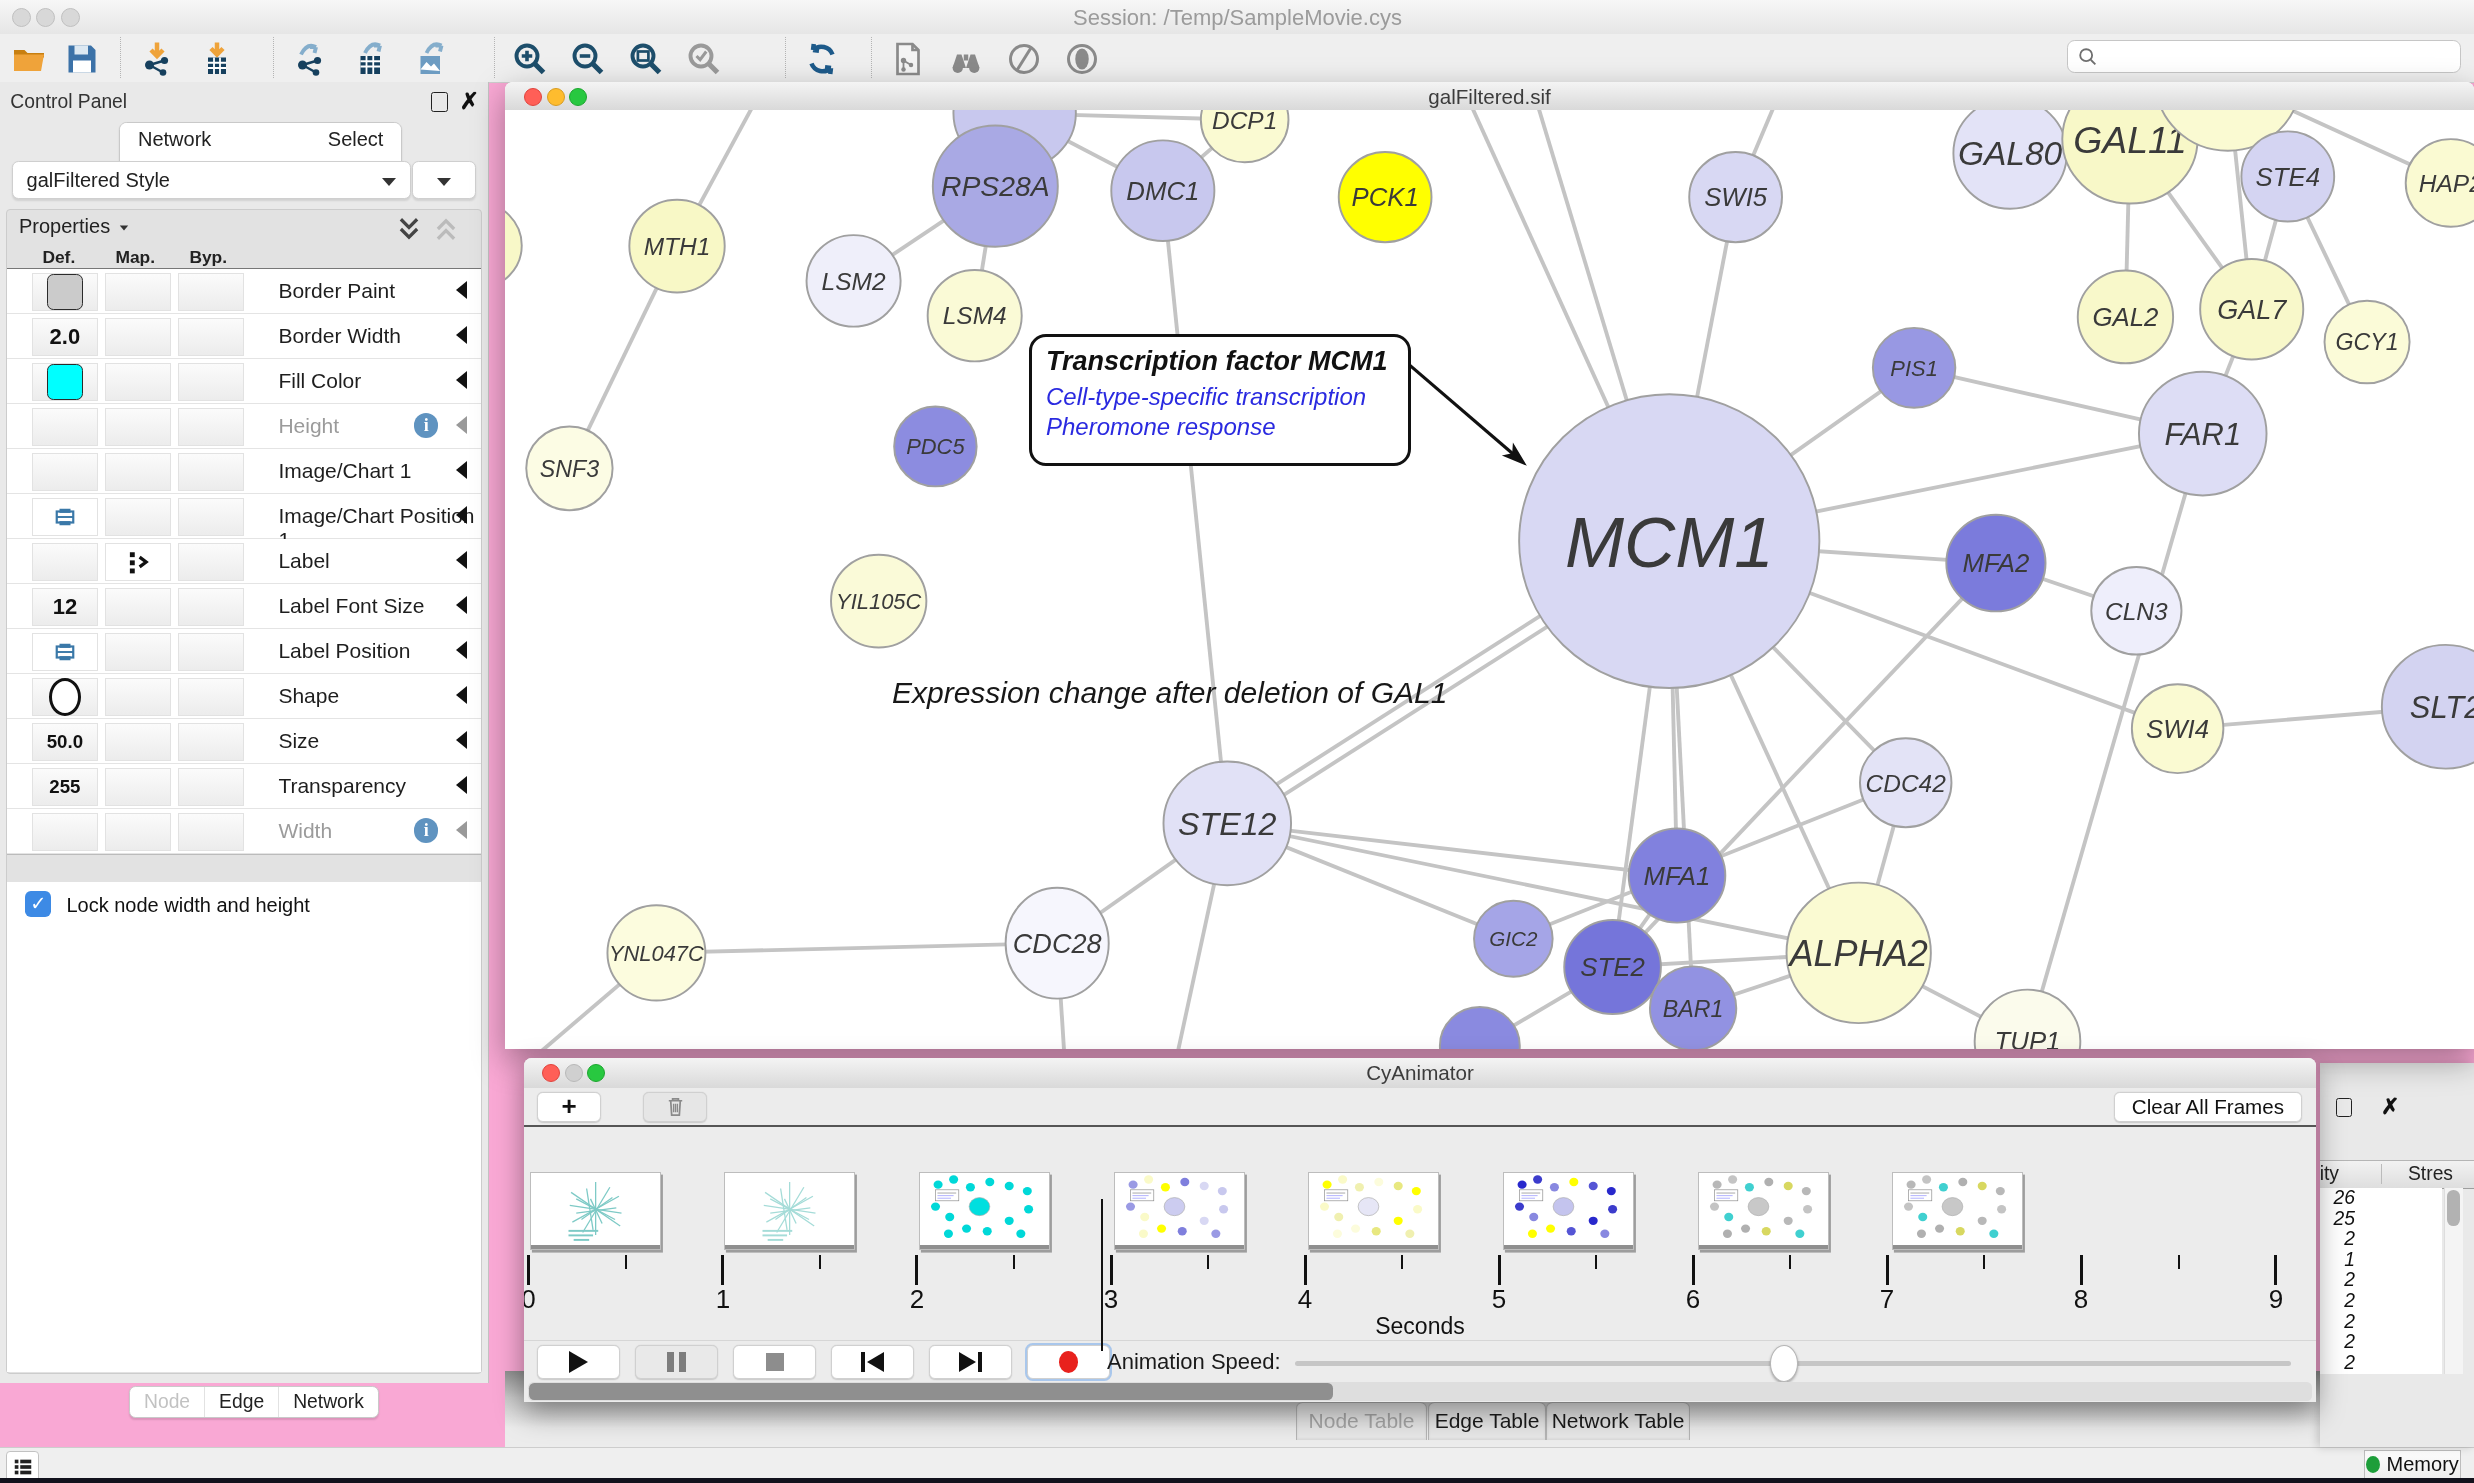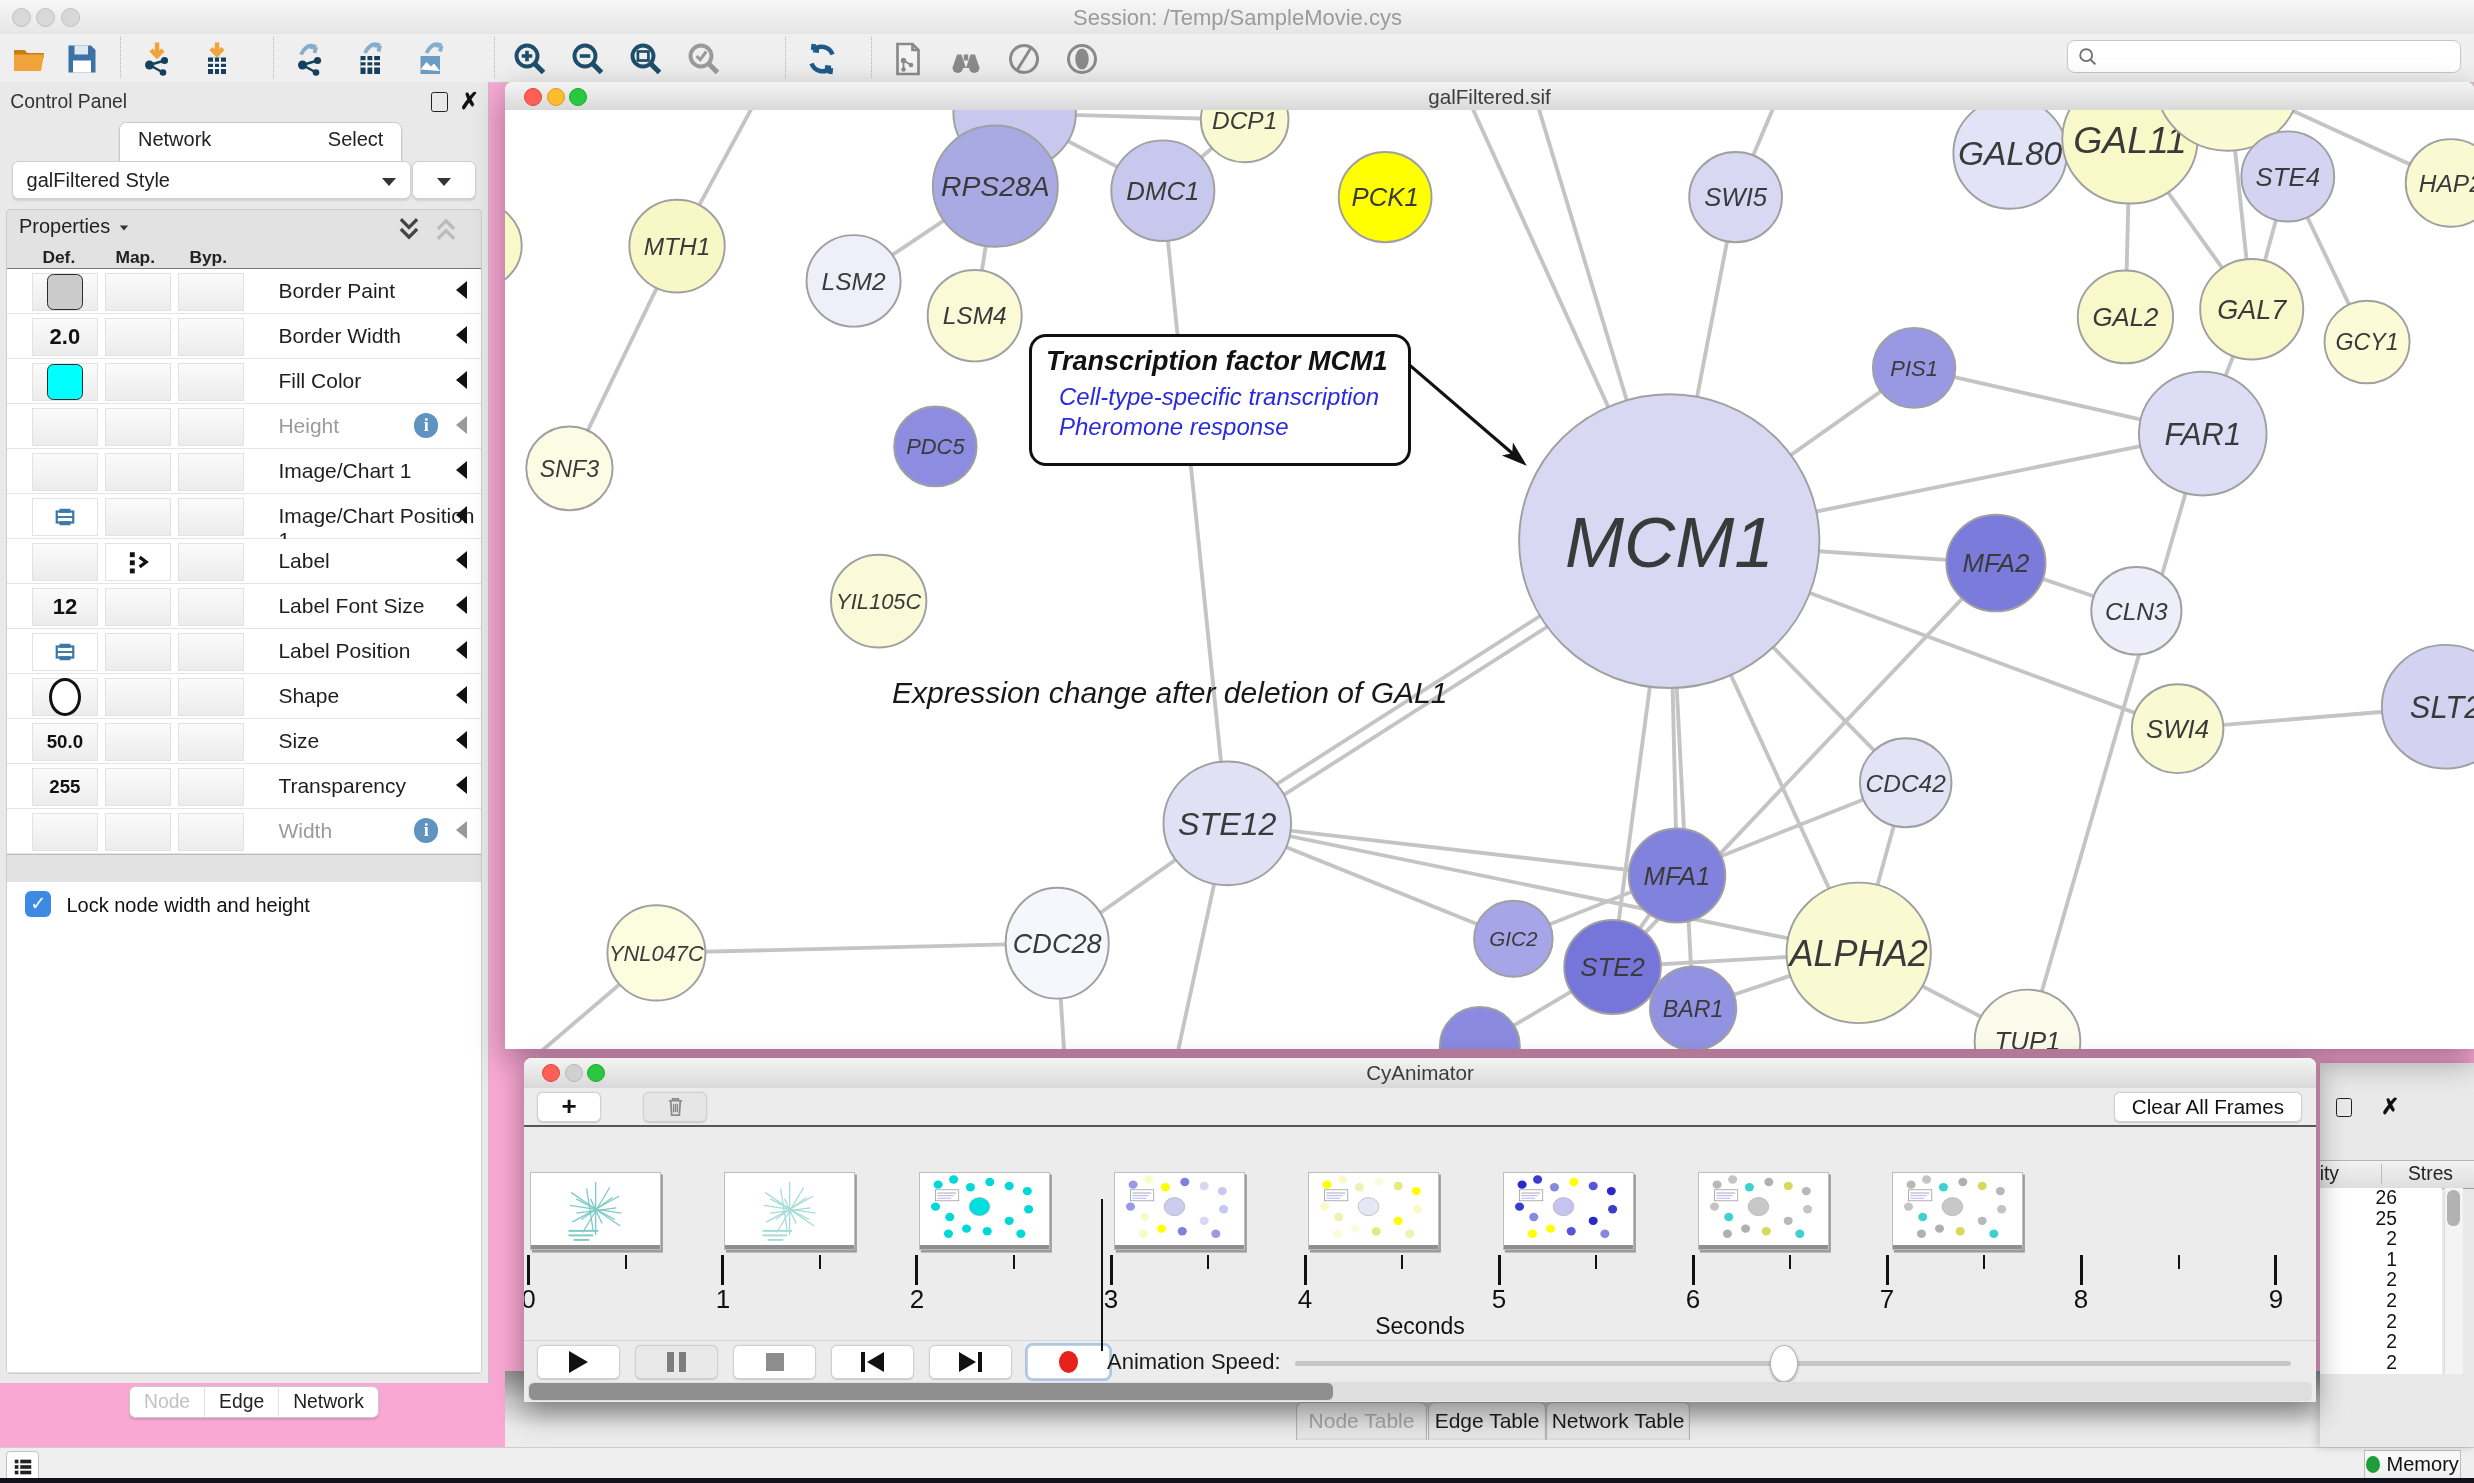--- a/index.html
+++ b/index.html
@@ -80,21 +80,21 @@
   .wtitle .txt{position:absolute;top:3.2px;left:0;width:100%;text-align:center;font-size:20.6px;color:#3c3c3c;}
   .wtitle .tl{width:16px;height:16px;top:6.4px;}
   .tl.red{background:#ff5f57;border:0.6px solid #e0443e;}
   .tl.yellow{background:#febc2e;border:0.6px solid #d89c21;}
   .tl.green{background:#28c840;border:0.6px solid #1da62f;}
   .tl.gray{background:#d0d0d0;border:0.6px solid #b8b8b8;}
   .netcanvas{position:absolute;left:0;top:28px;width:1969px;height:939px;background:#fff;font-style:italic;}
   .annotation{position:absolute;left:524px;top:224px;width:362px;height:117px;background:#fff;
     border:3.9px solid #111;border-radius:17px;padding:9px 0 0 14px;z-index:3;}
   .annotation .t{font-size:27px;font-weight:bold;color:#111;}
-  .annotation .l{font-size:24px;color:#2a2ae0;margin-top:6.4px;margin-left:13px;}
+  .annotation .l{font-size:24px;color:#2a2ae0;margin-top:6.4px;}
   .caption{position:absolute;left:387px;top:566px;font-size:30px;color:#181818;z-index:2;}
   
   .cywin{position:absolute;left:524px;top:1058px;width:1792px;height:344px;background:#ececec;
     border-radius:7.7px 7.7px 0 0;box-shadow:0 10.3px 29px rgba(0,0,0,.4);z-index:6;overflow:hidden;}
   .cywin .wtitle{height:30px;}
   .cytoolbar{position:absolute;left:0;top:30px;width:100%;height:37px;background:#ececec;}
   .btn{background:#fff;border:1.3px solid #d0d0d0;border-radius:5.8px;box-shadow:0 0.6px 1.3px rgba(0,0,0,.15);}
   .addbtn{position:absolute;left:13px;top:3.9px;width:62px;height:28px;font-size:26px;font-weight:bold;
     text-align:center;line-height:26px;color:#111;}
   .trashbtn{position:absolute;left:119px;top:3.9px;width:62px;height:28px;background:#e6e6e6;
@@ -123,21 +123,21 @@
   .sliver{position:absolute;left:2320px;top:1063px;width:155px;height:384px;background:#e9e9e9;z-index:2;
     box-shadow:-2.6px 0 9px rgba(0,0,0,.18);overflow:hidden;}
   .sl-float{position:absolute;top:35px;left:16px;width:14px;height:17px;border:1.9px solid #222;border-radius:2.6px;}
   .sl-close{position:absolute;top:31px;left:61px;font-size:22px;font-weight:bold;color:#111;}
   .sl-hdr{position:absolute;left:0;top:97px;width:155px;height:27px;background:linear-gradient(#f2f2f2,#dedede);
     border-top:1.3px solid #b5b5b5;border-bottom:1.3px solid #9e9e9e;font-size:19.3px;color:#222;}
   .sl-hdr .h1{position:absolute;left:-35px;width:54px;text-align:right;top:1.9px;}
   .sl-hdr .div{position:absolute;left:61px;top:2.6px;height:20.6px;border-left:1.3px solid #bbb;}
   .sl-hdr .h2{position:absolute;left:88px;top:1.9px;}
   .sl-body{position:absolute;left:0;top:125px;width:122px;height:186px;background:#fff;}
-  .sl-row{height:20.6px;font-size:19.3px;color:#111;text-align:right;padding-right:45px;line-height:20.6px;}
+  .sl-row{height:20.6px;font-size:19.3px;color:#111;text-align:right;padding-right:87px;line-height:20.6px;font-style:italic;}
   .sl-scroll{position:absolute;left:124px;top:125px;width:18px;height:186px;background:#f4f4f4;border-left:0.6px solid #ddd;}
   .sl-thumb{position:absolute;left:1.9px;top:1.9px;width:13px;height:36px;background:#b2b2b2;border-radius:6.4px;}
   .btabs{position:absolute;left:505px;top:1402px;width:1969px;height:43px;z-index:3;}
   .btab{position:absolute;top:0;height:37px;background:#e8e8e8;border:1.3px solid #b5b5b5;border-bottom:none;
     border-radius:6.4px 6.4px 0 0;font-size:21px;text-align:center;line-height:36px;color:#1c1c1c;
     box-shadow:0 -1.3px 2.6px rgba(0,0,0,.08) inset;}
   .btab.dim{color:#a8a8a8;}
   
   .statusbar{position:absolute;left:0;top:1447px;width:2475px;height:36px;background:#efefef;border-top:0.6px solid #cdcdcd;}
   .listbtn{position:absolute;left:6.4px;top:2.6px;width:31px;height:30px;background:#fff;border:1.3px solid #c2c2c2;border-radius:3.9px;

